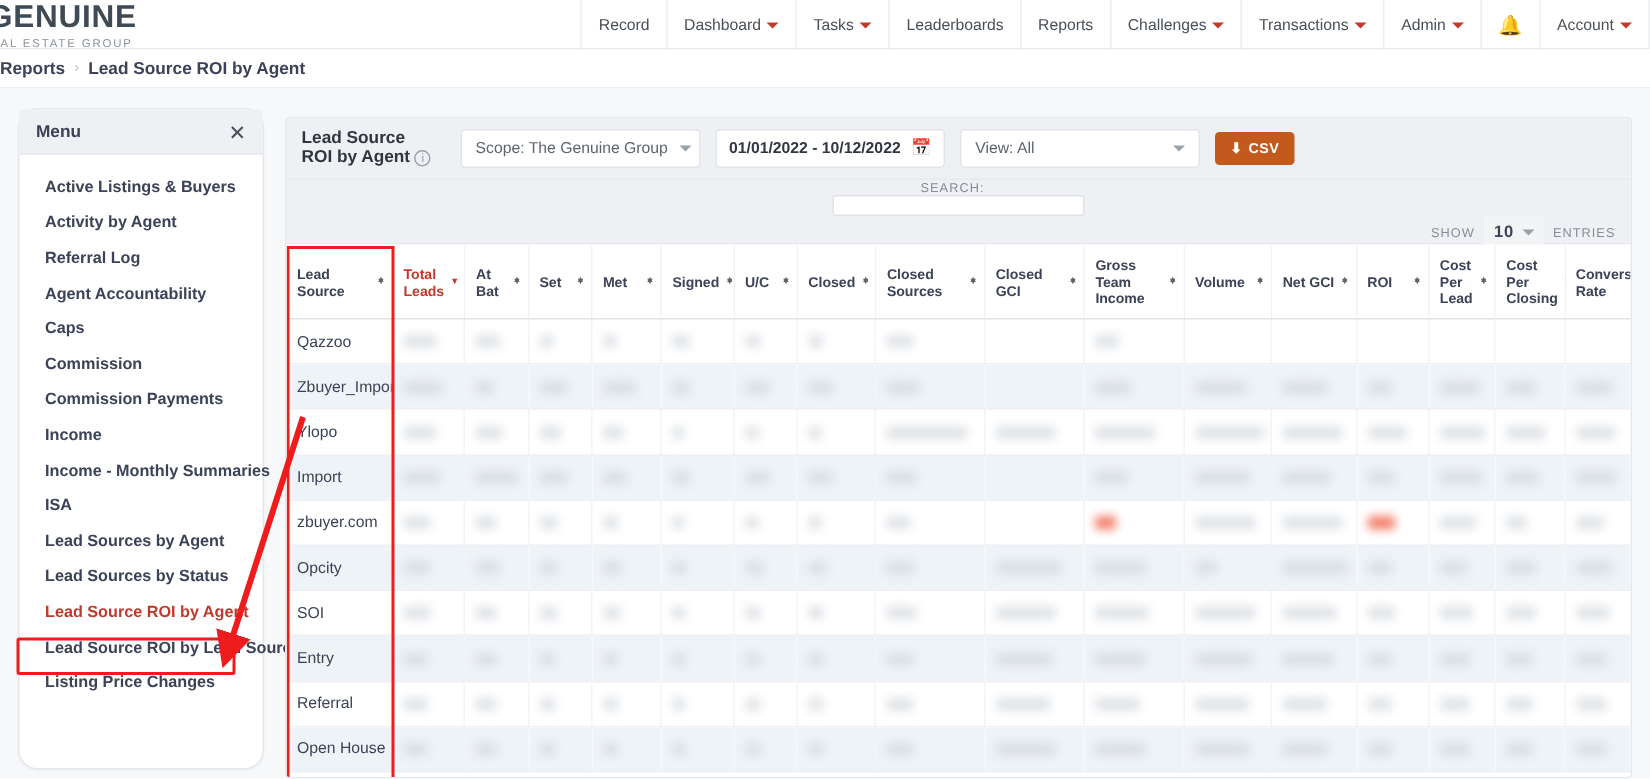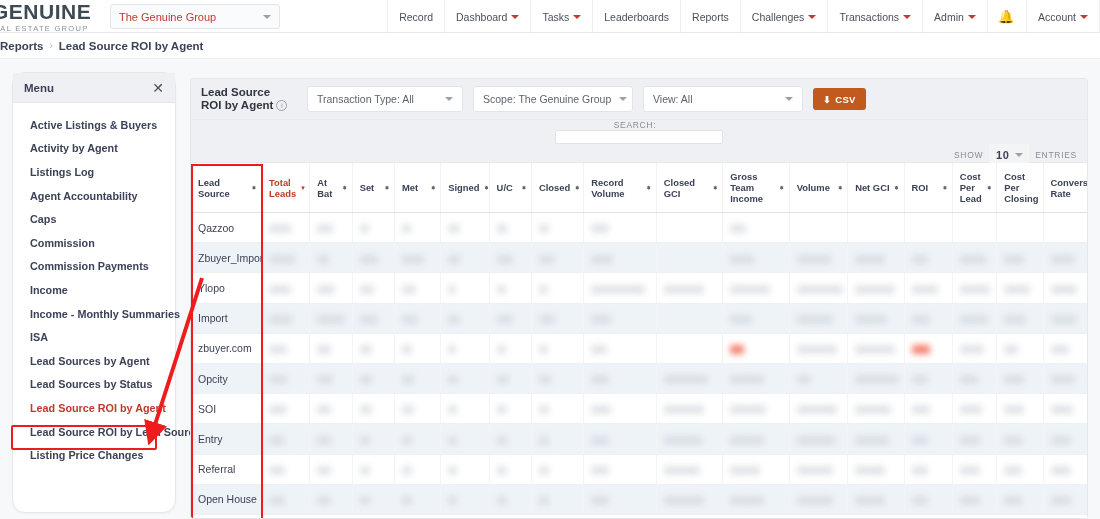--- a/index.html
+++ b/index.html
@@ -209,24 +209,20 @@
 </head>
 <body>
 
 <div id="app">
 
   <div class="topnav">
     <div class="logo-wrap">
       <div class="logo-main">GENUINE</div>
       <div class="logo-sub">EAL ESTATE GROUP</div>
     </div>
-    <div class="group-select">
-      <span class="gs-label">The Genuine Group</span>
-      <span class="caret"></span>
-    </div>
     <div class="nav-items" id="nav-items">
         <div class="nav-item">
           <span>Record</span>
         </div>
         <div class="nav-item">
           <span>Dashboard</span>
           <span class="caret red"></span>
         </div>
         <div class="nav-item">
           <span>Tasks</span>
@@ -269,21 +265,21 @@
   <div class="body-area">
 
     <div class="sidebar">
       <div class="sidebar-head">
         <span class="title">Menu</span>
         <span class="close-x">✕</span>
       </div>
       <div class="menu-list" id="menu-list">
           <div class="menu-item"><span>Active Listings &amp; Buyers</span></div>
           <div class="menu-item"><span>Activity by Agent</span></div>
-          <div class="menu-item"><span>Listings Log</span></div>
+          <div class="menu-item"><span>Referral Log</span></div>
           <div class="menu-item"><span>Agent Accountability</span></div>
           <div class="menu-item"><span>Caps</span></div>
           <div class="menu-item"><span>Commission</span></div>
           <div class="menu-item"><span>Commission Payments</span></div>
           <div class="menu-item"><span>Income</span></div>
           <div class="menu-item"><span>Income - Monthly Summaries</span></div>
           <div class="menu-item"><span>ISA</span></div>
           <div class="menu-item"><span>Lead Sources by Agent</span></div>
           <div class="menu-item"><span>Lead Sources by Status</span></div>
           <div class="menu-item active-hl"><span>Lead Source ROI by Agent</span></div>
@@ -294,30 +290,30 @@
 
     <div class="panel">
 
       <div class="panel-toolbar">
         <div class="panel-title">
           <span>Lead Source</span>
           <span>ROI by Agent</span>
             <span class="info-i">i</span>
         </div>
 
-        <div class="tb-select sel-tx">
-          <span class="lbl">Transaction Type: All</span>
-          <span class="caret"></span>
-        </div>
 
         <div class="tb-select sel-scope">
           <span class="lbl">Scope: The Genuine Group</span>
           <span class="caret"></span>
         </div>
 
+        <div class="daterange">
+          <span>01/01/2022 - 10/12/2022</span>
+          <span class="cal-ico">📅</span>
+        </div>
 
         <div class="tb-select sel-view">
           <span class="lbl">View: All</span>
           <span class="caret"></span>
         </div>
 
         <button class="csv-btn">
           <span>⬇</span>
           <span>CSV</span>
         </button>
@@ -425,21 +421,21 @@
                   <div class="th-inner">
                     <span class="txt">Closed</span>
                     <span class="sorticon">
                       <i>▲</i>
                       <i>▼</i>
                     </span>
                   </div>
                 </th>
                 <th>
                   <div class="th-inner">
-                    <span class="txt">Record Volume</span>
+                    <span class="txt">Closed Sources</span>
                     <span class="sorticon">
                       <i>▲</i>
                       <i>▼</i>
                     </span>
                   </div>
                 </th>
                 <th>
                   <div class="th-inner">
                     <span class="txt">Closed GCI</span>
                     <span class="sorticon">

